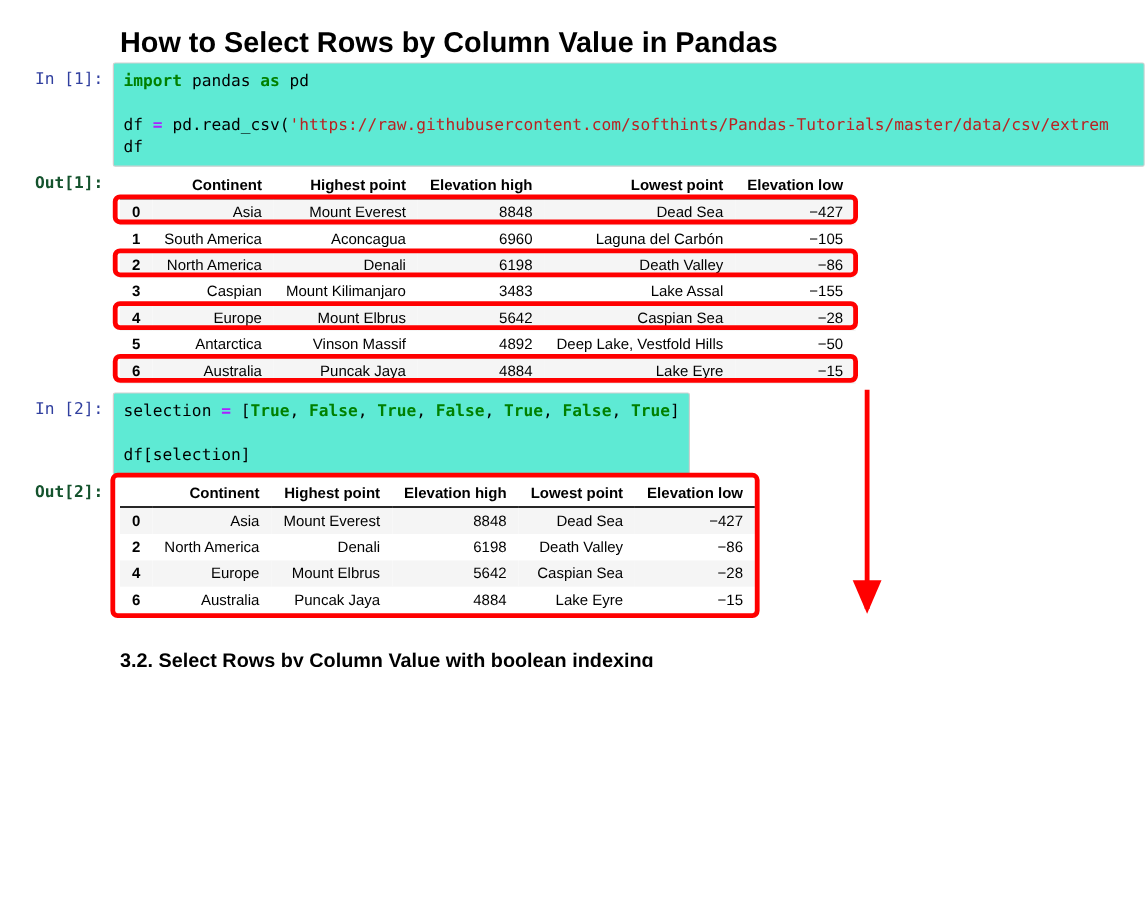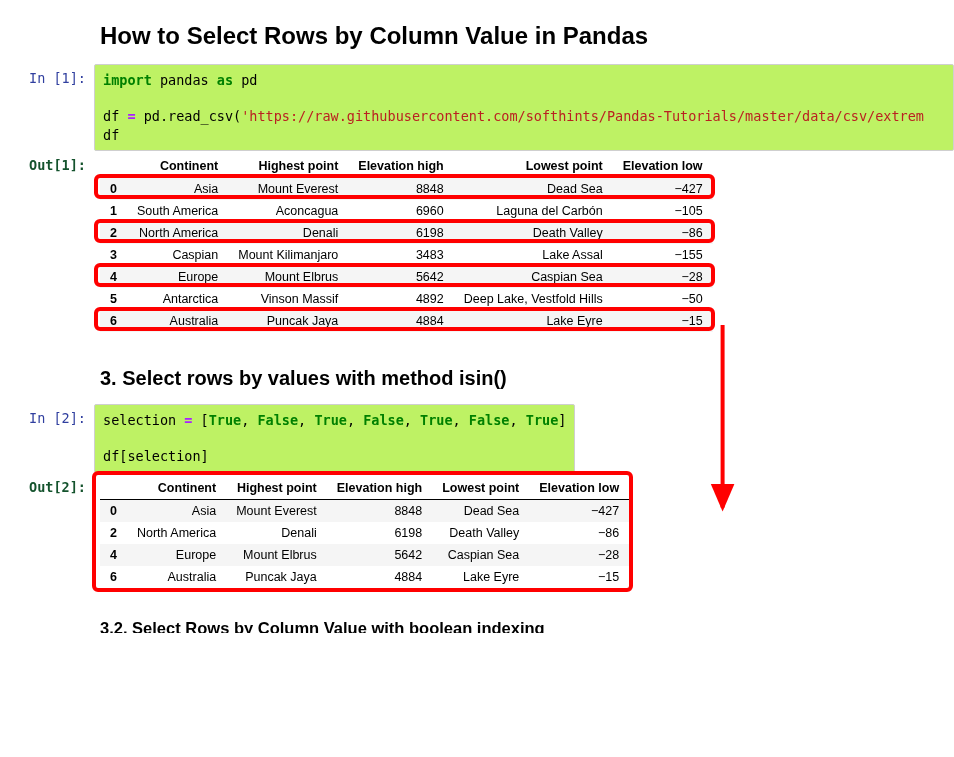--- a/index.html
+++ b/index.html
@@ -10,21 +10,21 @@
     font-size: 14px;
     color: #000;
     background: #fff;
     width: 954px;
     overflow: hidden;
   }
   .notebook { padding-top: 14px; }
   h2.main-title {
     font-size: 24px;
     font-weight: bold;
-    margin: 8px 0 14px 100px;
+    margin: 8px 0 2px 100px;
     color: #000;
   }
   h3.section-title {
     font-size: 20px;
     font-weight: bold;
     margin: 28px 0 14px 100px;
   }
   h3.subsection-title {
     font-size: 16.5px;
     font-weight: bold;
@@ -44,21 +44,21 @@
     flex: 0 0 94px;
     text-align: right;
     padding: 6px 8px 0 4px;
     font-family: monospace;
     font-size: 13.5px;
   }
   .in-prompt { color: #303F9F; }
   .out-prompt { color: #14532d; font-weight: bold; }
   .input-area {
     flex: 1;
-    background: #bef264;
+    background: #5eead4;
     border: 1px solid #cfcfcf;
     border-radius: 2px;
     padding: 6px 8px;
     font-family: monospace;
     font-size: 13.5px;
     white-space: pre;
     line-height: 1.35;
     overflow: hidden;
   }
   .output-area { flex: 1; padding: 4px 0 4px 6px; }
@@ -184,21 +184,20 @@
                 <td>4884</td>
                 <td>Lake Eyre</td>
                 <td>−15</td>
               </tr>
             </tbody>
           </table>
       <div class="red-box" style="left: -6px; top: 19.5px; width: 620.594px; height: 24.5px;"></div><div class="red-box" style="left: -6px; top: 64px; width: 620.594px; height: 24px;"></div><div class="red-box" style="left: -6px; top: 108px; width: 620.594px; height: 24px;"></div><div class="red-box" style="left: -6px; top: 152px; width: 620.594px; height: 24px;"></div></div>
     </div>
   </div>
 
-  <h3 class="section-title">3. Select rows by values with method isin()</h3>
 
   <div class="cell">
     <div class="prompt in-prompt">In [2]:</div>
     <div class="input-area" id="code2" style="flex:0 0 auto;">selection <span class="k-op">=</span> [<span class="k-const">True</span>, <span class="k-const">False</span>, <span class="k-const">True</span>, <span class="k-const">False</span>, <span class="k-const">True</span>, <span class="k-const">False</span>, <span class="k-const">True</span>]
 
 df[selection]</div>
   </div>
 
   <div class="cell">
     <div class="prompt out-prompt">Out[2]:</div>

